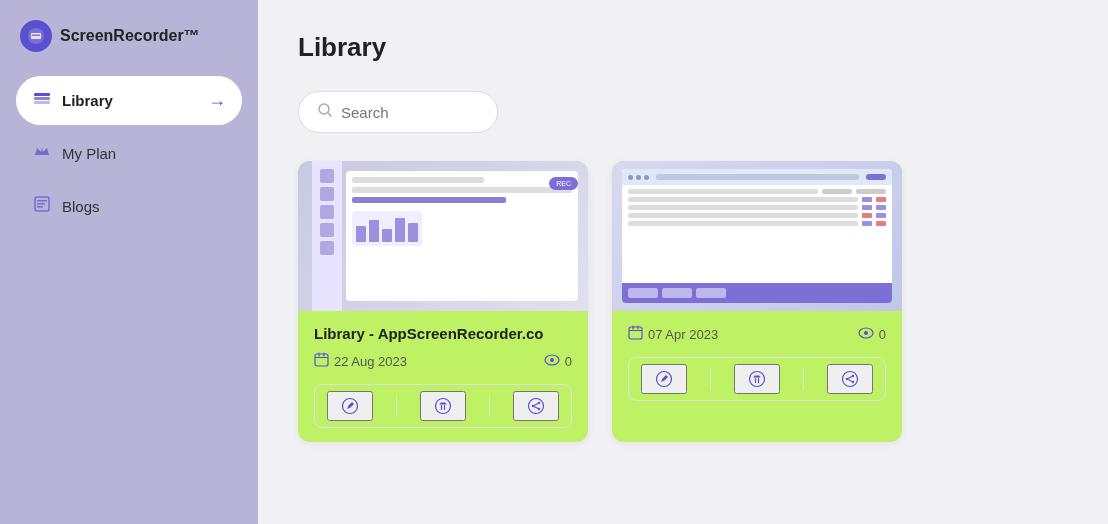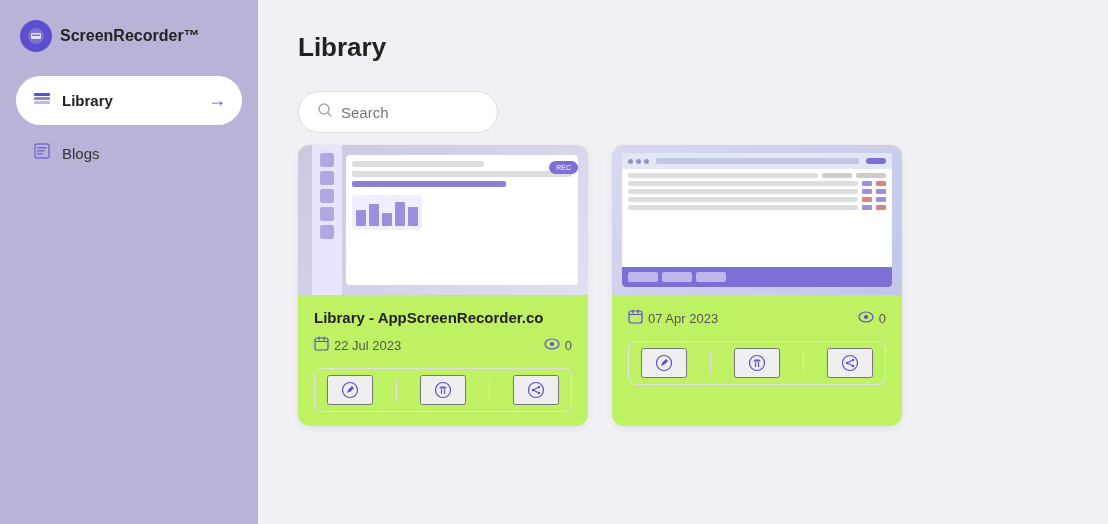--- a/index.html
+++ b/index.html
@@ -85,21 +85,21 @@
     }
     .search-bar {
       display: flex;
       align-items: center;
       background: white;
       border: 1.5px solid #ddd;
       border-radius: 30px;
       padding: 10px 18px;
       width: 200px;
       gap: 8px;
-      margin-bottom: 12px;
+      margin-bottom: 28px;
     }
     .search-icon-svg {
       color: #aaa;
       font-size: 16px;
     }
     .search-input {
       border: none;
       outline: none;
       font-size: 15px;
       color: #aaa;
@@ -349,20 +349,28 @@
         <svg width="20" height="20" viewBox="0 0 20 20" fill="none">
           <rect x="2" y="5" width="16" height="3" rx="1" fill="#5a4fcf"></rect>
           <rect x="2" y="9" width="16" height="3" rx="1" fill="#5a4fcf" opacity="0.7"></rect>
           <rect x="2" y="13" width="16" height="3" rx="1" fill="#5a4fcf" opacity="0.4"></rect>
         </svg>
       </span>
       <span>Library</span>
       <span class="arrow-icon">→</span>
     </div>
 
+    <div class="sidebar-item">
+      <span class="item-icon">
+        <svg width="20" height="20" viewBox="0 0 20 20" fill="none">
+          <path d="M3 14h14l-2-7-4 4-1-5-1 5-4-4-2 7z" fill="#5a4fcf" opacity="0.7"></path>
+        </svg>
+      </span>
+      <span>My Plan</span>
+    </div>
 
     <div class="sidebar-item">
       <span class="item-icon">
         <svg width="20" height="20" viewBox="0 0 20 20" fill="none">
           <rect x="3" y="3" width="14" height="14" rx="2" fill="none" stroke="#5a4fcf" stroke-width="1.5" opacity="0.7"></rect>
           <rect x="5" y="6" width="10" height="1.5" rx="0.5" fill="#5a4fcf" opacity="0.7"></rect>
           <rect x="5" y="9" width="8" height="1.5" rx="0.5" fill="#5a4fcf" opacity="0.7"></rect>
           <rect x="5" y="12" width="6" height="1.5" rx="0.5" fill="#5a4fcf" opacity="0.7"></rect>
         </svg>
       </span>
@@ -415,21 +423,21 @@
         <div class="card-meta">
           <div class="card-date">
             <span>
               <svg width="15" height="15" viewBox="0 0 15 15" fill="none">
                 <rect x="1" y="2" width="13" height="12" rx="2" stroke="#5a4fcf" stroke-width="1.2"></rect>
                 <line x1="1" y1="5.5" x2="14" y2="5.5" stroke="#5a4fcf" stroke-width="1.2"></line>
                 <line x1="5" y1="1" x2="5" y2="4" stroke="#5a4fcf" stroke-width="1.2" stroke-linecap="round"></line>
                 <line x1="10" y1="1" x2="10" y2="4" stroke="#5a4fcf" stroke-width="1.2" stroke-linecap="round"></line>
               </svg>
             </span>
-            <span>22 Jul 2023</span>
+            <span>22 Aug 2023</span>
           </div>
           <div class="card-views">
             <span>
               <svg width="16" height="12" viewBox="0 0 16 12" fill="none">
                 <ellipse cx="8" cy="6" rx="7" ry="5" stroke="#5a4fcf" stroke-width="1.2"></ellipse>
                 <circle cx="8" cy="6" r="2" fill="#5a4fcf"></circle>
               </svg>
             </span>
             <span>0</span>
           </div>

